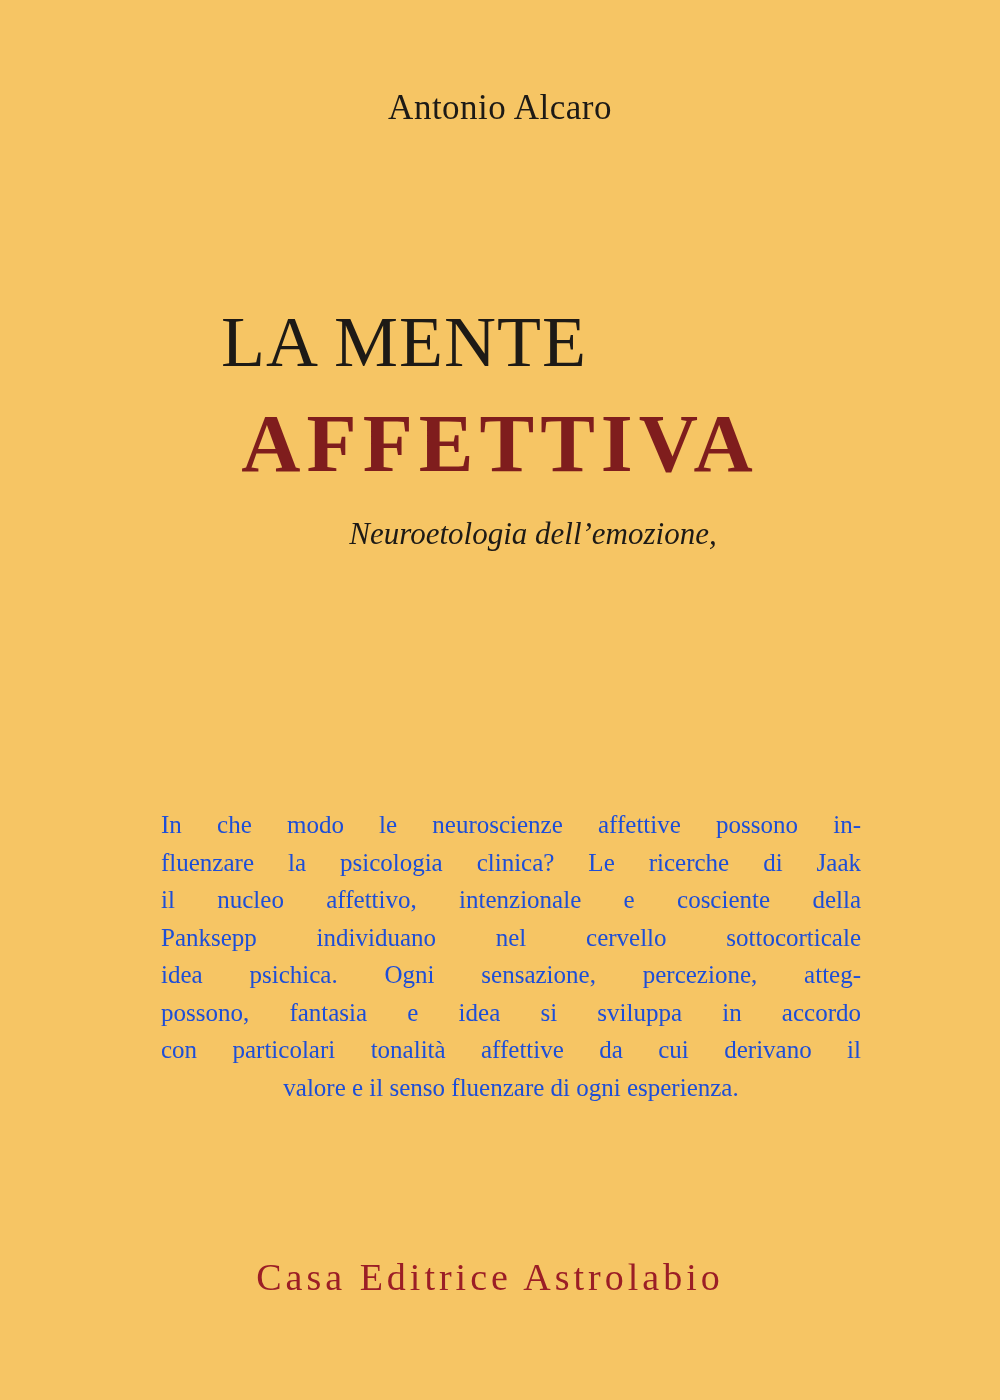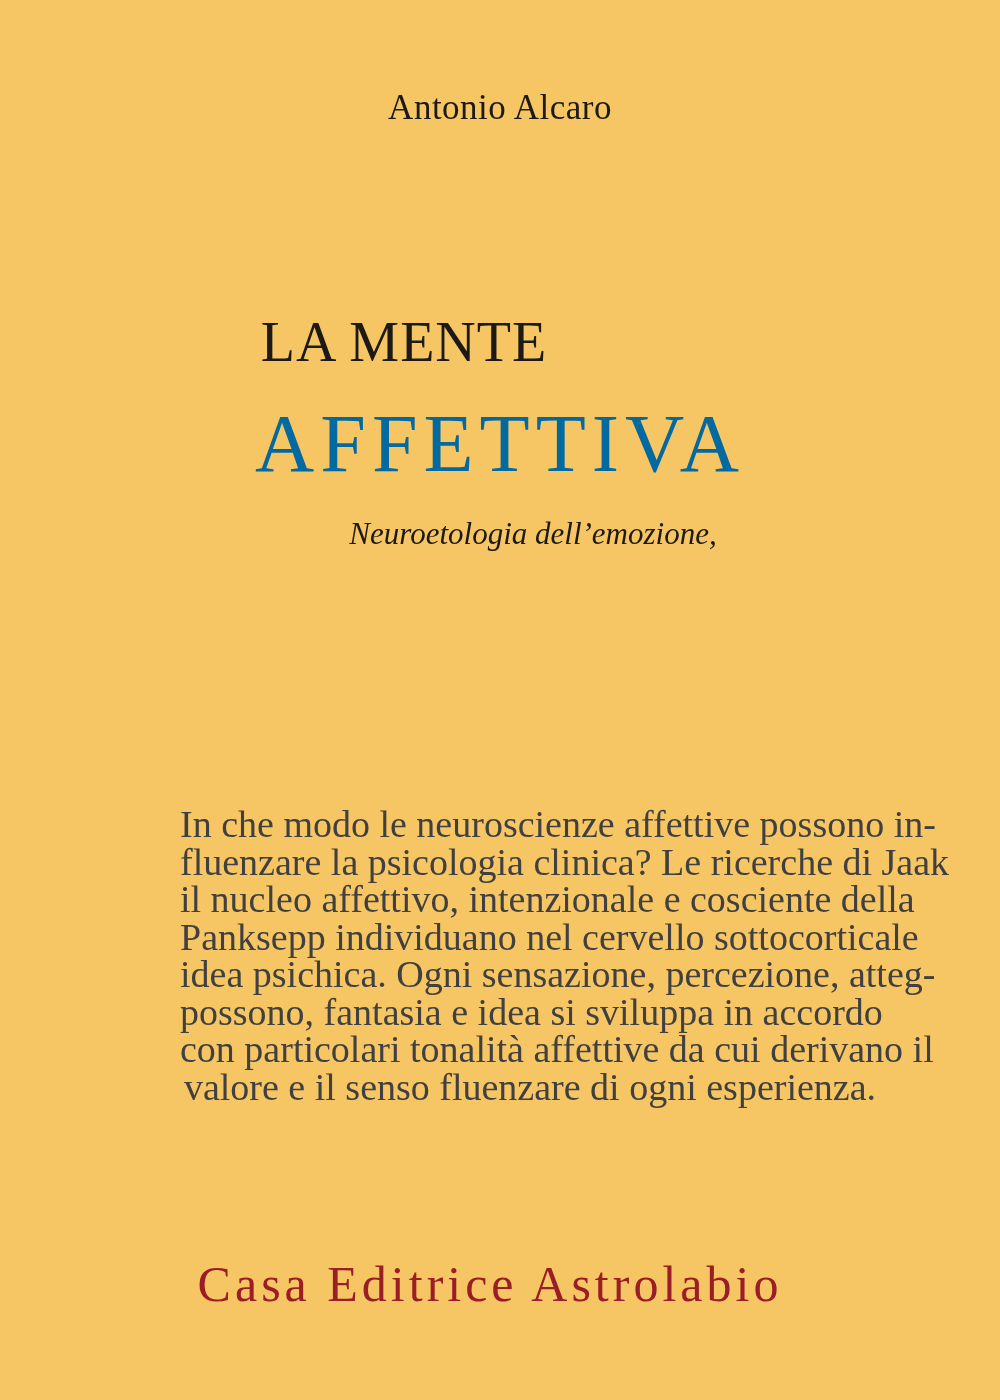--- a/index.html
+++ b/index.html
@@ -29,35 +29,36 @@
       font-size: 35px;
       letter-spacing: 0.5px;
       color: #1d1a16;
     }
     .title-line1 {
       position: absolute;
       top: 302px;
       left: 0;
       width: 808px;
       text-align: center;
-      font-size: 56px;
+      font-size: 72px;
       line-height: 80px;
       letter-spacing: 1px;
       color: #1d1a16;
     }
     .title-line2 {
       position: absolute;
       top: 403px;
       left: 0;
       width: 1000px;
       text-align: center;
       font-size: 82px;
       line-height: 82px;
       letter-spacing: 6px;
-      color: #0369a1;
+      color: #7f1d1d;
+      font-weight: bold;
     }
     .subtitle {
       position: absolute;
       top: 516px;
       left: 0;
       width: 1000px;
       text-align: center;
       font-style: italic;
       font-size: 31px;
       line-height: 36px;
@@ -65,42 +66,41 @@
       padding-left: 33px;
     }
     .subtitle span {
       display: block;
     }
     .blurb {
       position: absolute;
       top: 806px;
       left: 161px;
       width: 700px;
-      font-size: 38px;
+      font-size: 25px;
       line-height: 37.5px;
-      color: #404040;
-      margin-left: 19px;
+      color: #1d4ed8;
     }
     .blurb span {
       display: block;
       text-align: justify;
       text-align-last: justify;
       white-space: nowrap;
     }
     .blurb span.last {
       text-align: center;
       text-align-last: center;
     }
     .publisher {
       position: absolute;
       top: 1255px;
       left: 0;
       width: 980px;
       text-align: center;
-      font-size: 50px;
+      font-size: 38px;
       letter-spacing: 4px;
       color: #9b1e26;
     }
   </style>
 </head>
 <body>
 
 <div class="cover">
   <div class="author">Antonio Alcaro</div>
 

